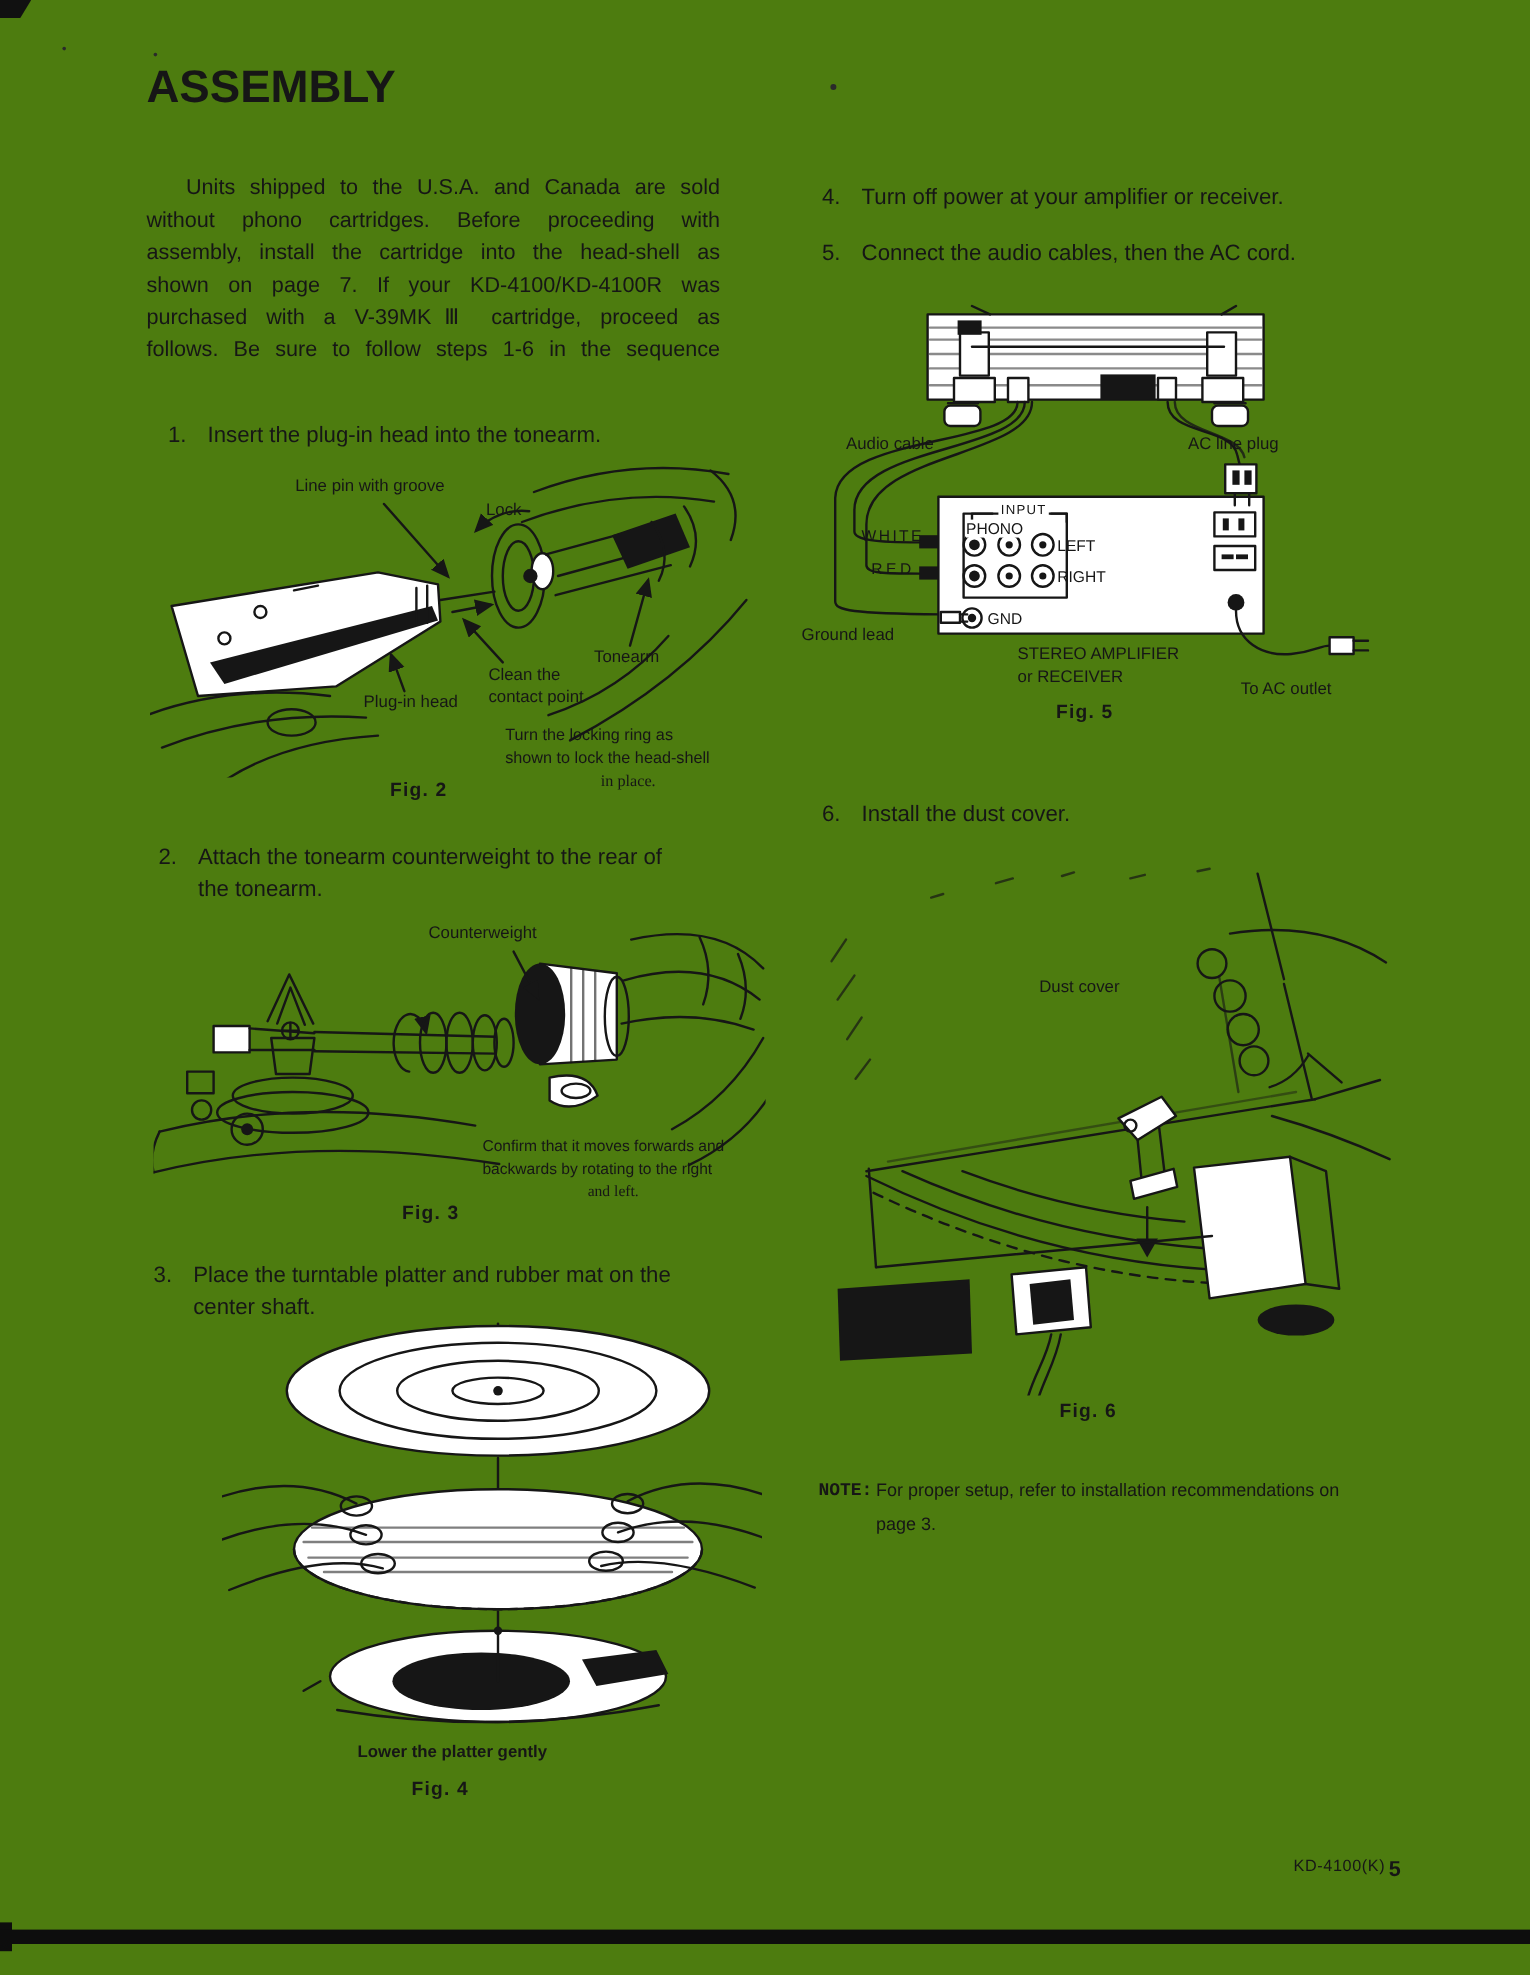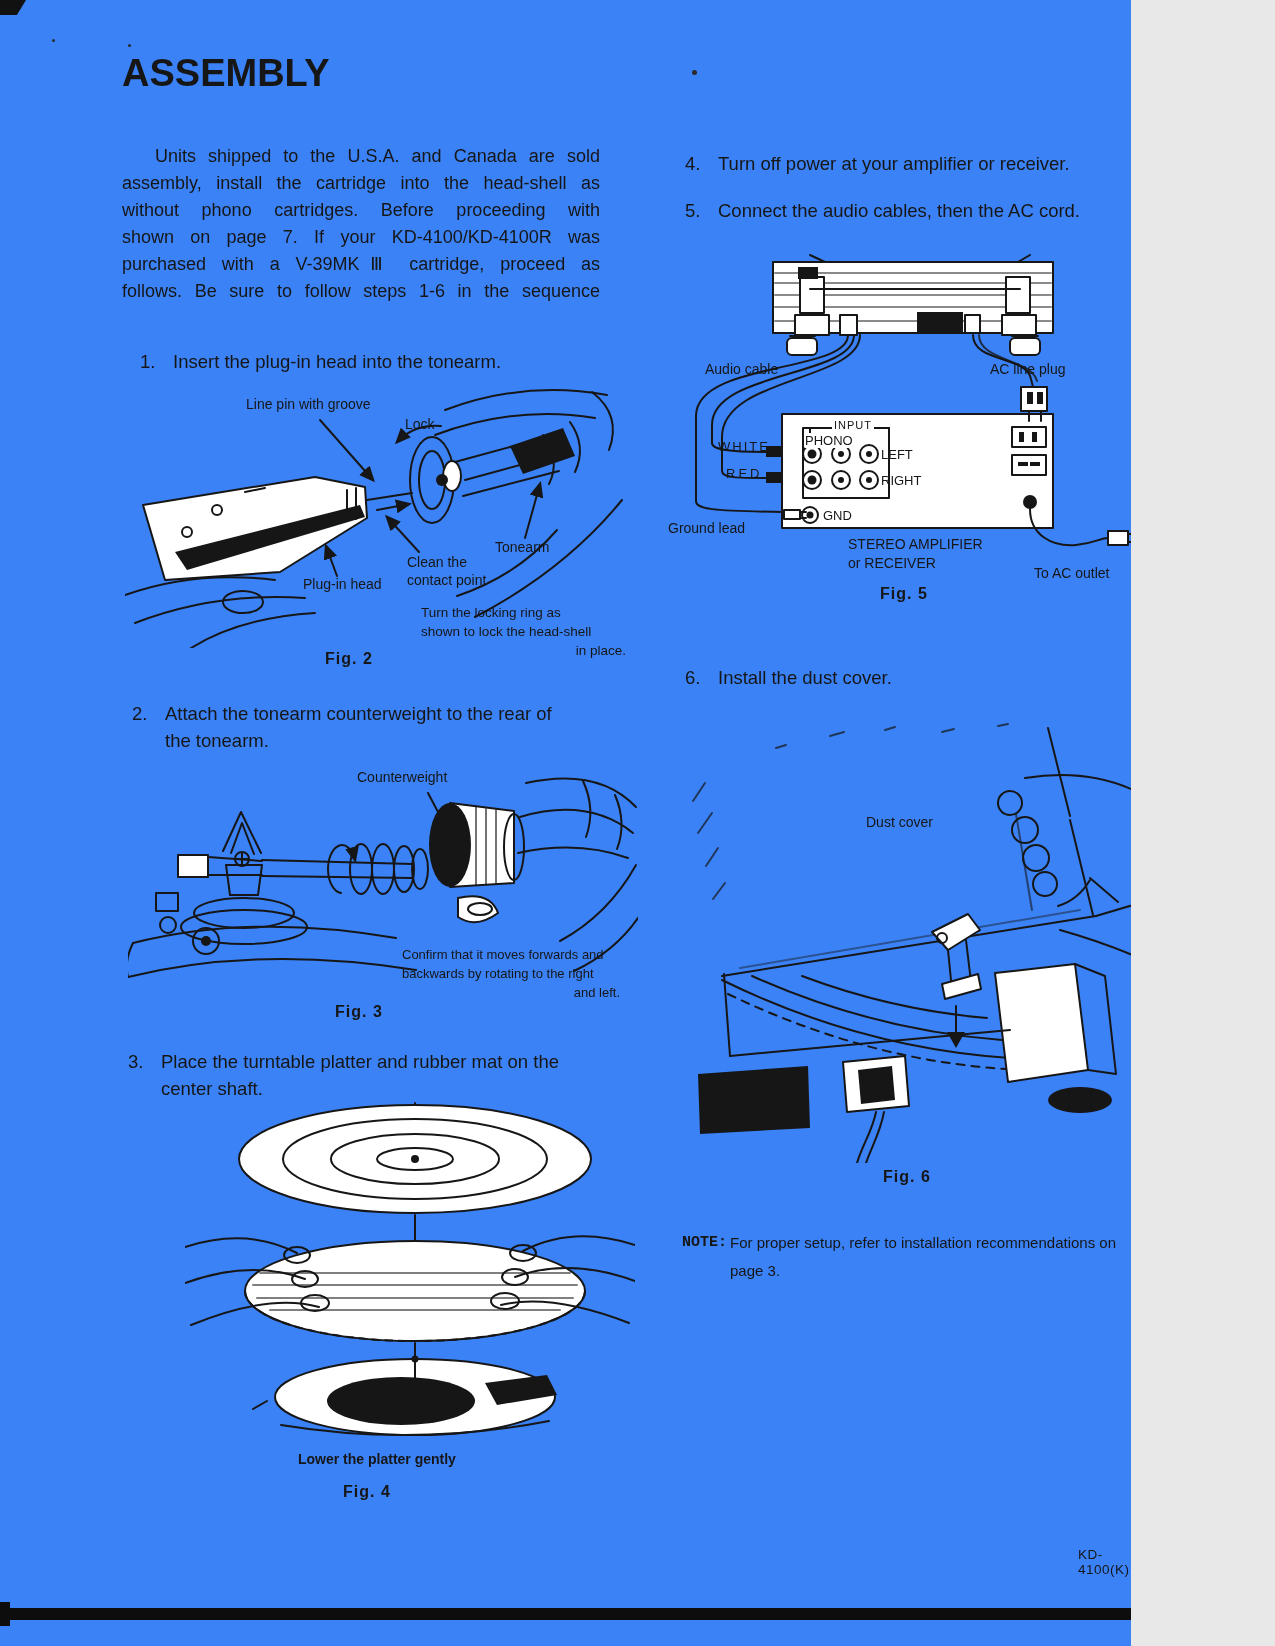--- a/index.html
+++ b/index.html
@@ -1,31 +1,31 @@
 <!DOCTYPE html>
 <html><head>
 <meta charset="utf-8">
 <style>
   html,body{margin:0;padding:0;background:#e8e8e8;}
-  .page{position:relative;width:1131px;height:1646px;background:#3b82f6;overflow:hidden;
+  .page{position:relative;width:1275px;height:1646px;background:#4d7c0f;overflow:hidden;
         font-family:"Liberation Sans",sans-serif;color:#161616;}
   .abs{position:absolute;}
   .title{font-size:38px;font-weight:bold;letter-spacing:0px;}
   .body-line{font-size:18px;line-height:27px;width:478px;}
   .jl{text-align:justify;text-align-last:justify;-moz-text-align-last:justify;}
   .indent{text-indent:33px;}
   .step{display:flex;font-size:18.5px;line-height:27px;}
   .step .num{width:33px;flex:none;}
   .cap{font-weight:bold;font-size:16px;letter-spacing:1px;white-space:nowrap;}
   .lbl{font-size:14px;white-space:nowrap;}
   .lbl13{font-size:13px;white-space:nowrap;}
   .lbl11{font-size:11px;letter-spacing:1px;white-space:nowrap;}
   .fignote{font-size:13.5px;line-height:19px;}
   .fignote div{text-align:justify;}
-  .fignote div.last{text-align:right;}
+  .fignote div.last{text-align:center;font-family:Liberation Serif, serif;}
   .notelbl{font-weight:bold;font-size:15px;}
   .notetxt{font-size:15px;white-space:nowrap;}
   .footer-model{font-size:13.5px;letter-spacing:0.5px;}
   .footer-page{font-size:18px;font-weight:bold;}
   .bar{background:#0d0d0d;}
   .speck{background:#2a2a2a;border-radius:50%;}
   svg.art path,svg.art line,svg.art ellipse,svg.art circle,svg.art rect,svg.art polyline,svg.art polygon{
      fill:none;stroke:#161616;stroke-width:2;stroke-linecap:round;stroke-linejoin:round;}
   svg.art .fill{fill:#161616;stroke:none;}
   svg.art .wh{fill:#ffffff;}
@@ -37,22 +37,22 @@
 
   <div class="abs" style="left:0;top:0;width:26px;height:15px;background:#111;clip-path:polygon(0 0,100% 0,65% 100%,0 100%);"></div>
   <div class="abs speck" style="left:52px;top:39px;width:3px;height:3px;"></div>
   <div class="abs speck" style="left:128px;top:44px;width:3px;height:3px;"></div>
   <div class="abs speck" style="left:692px;top:70px;width:5px;height:5px;"></div>
 
   <div class="abs title" style="left:122px;top:52px;">ASSEMBLY</div>
 
   <div class="abs" style="left:122px;top:143px;">
     <div class="body-line jl indent">Units shipped to the U.S.A. and Canada are sold</div>
+    <div class="body-line jl">without phono cartridges. Before proceeding with</div>
     <div class="body-line jl">assembly, install the cartridge into the head-shell as</div>
-    <div class="body-line jl">without phono cartridges. Before proceeding with</div>
     <div class="body-line jl">shown on page 7. If your KD-4100/KD-4100R was</div>
     <div class="body-line jl">purchased with a V-39MKⅢ cartridge, proceed as</div>
     <div class="body-line jl">follows. Be sure to follow steps 1-6 in the sequence</div>
   </div>
 
   <div class="abs step" style="left:140px;top:348px;">
     <span class="num">1.</span>
     <div>
         <div>Insert the plug-in head into the tonearm.</div>
       </div>

